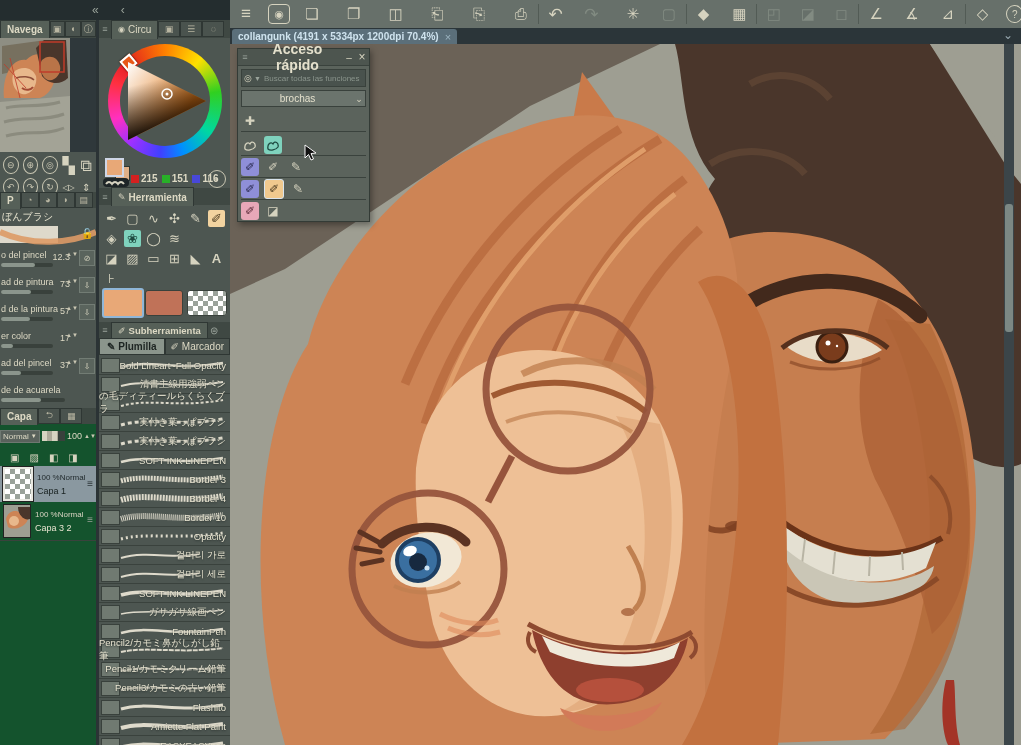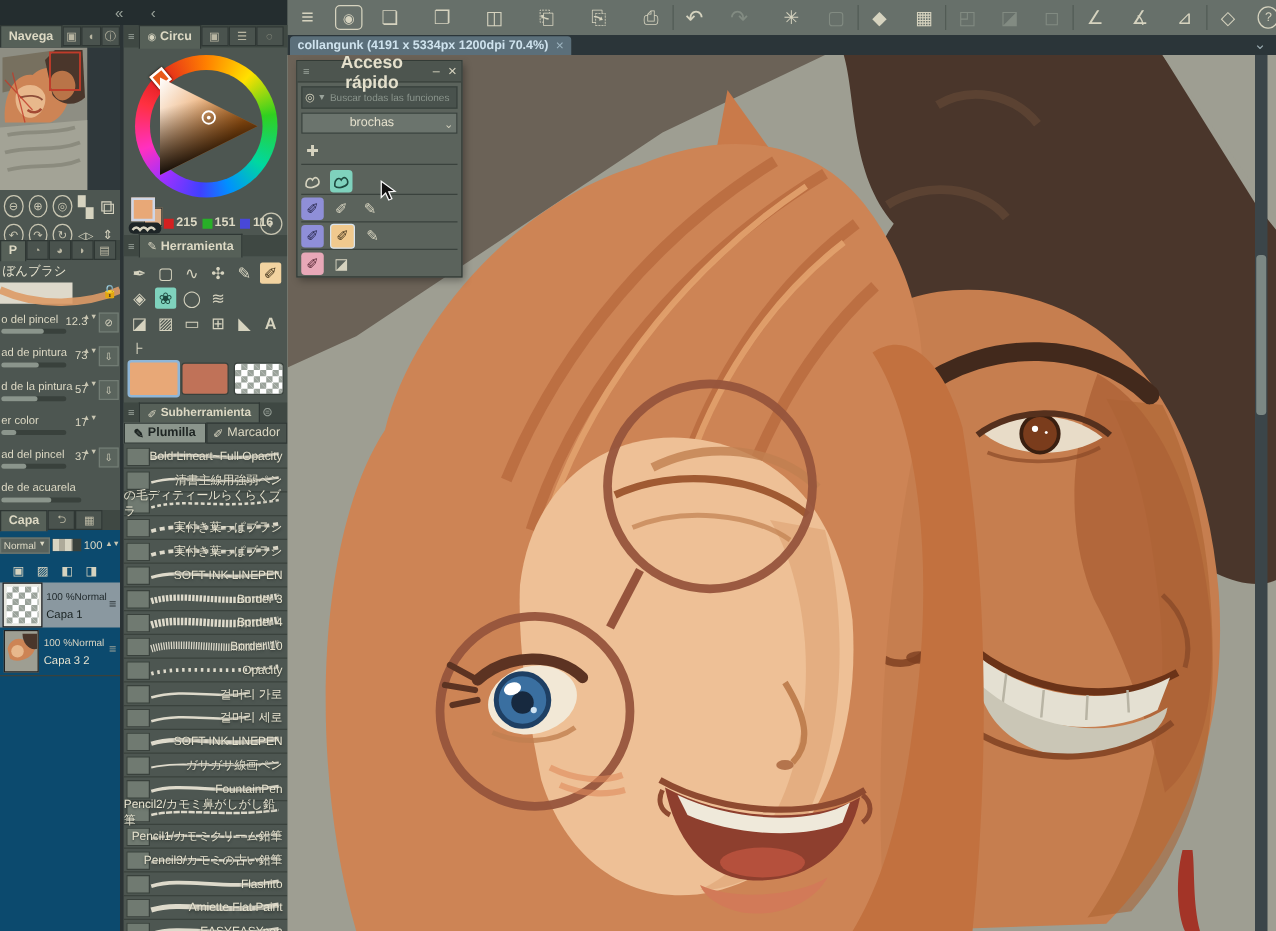--- a/index.html
+++ b/index.html
@@ -215,21 +215,21 @@
             <i style="width:40px;"></i>
           </div>
       </div>
       <div style="position:relative;height:18px;">
         <span class="ico" style="position:absolute;right:26px;top:2px;font-size:11px;">◷</span>
         <span class="ico" style="position:absolute;right:6px;top:2px;font-size:10px;">🔧</span>
       </div>
     </div>
   </div>
 
-  <div class="abs panel" style="left:0;top:408px;width:96px;height:337px;background:#0c4a6e;">
+  <div class="abs panel" style="left:0;top:408px;width:96px;height:337px;background:#14532d;">
     <div class="hdr" style="height:16px;">
       <span class="hdrtab" style="height:12px;">
         <span style="font-weight:bold;">Capa</span>
       </span>
       <span class="icontab">⮌</span>
       <span class="icontab">▦</span>
     </div>
 
     <div class="abs" style="left:0;top:18px;width:96px;height:20px;display:flex;align-items:center;gap:2px;">
       <span style="background:#59625c;border:1px solid #6e7871;font-size:8px;padding:1px 2px;display:inline-flex;align-items:center;gap:2px;">
@@ -276,21 +276,21 @@
     </div>
   </div>
 
   <div class="abs" style="left:96px;top:20px;width:3px;height:725px;background:#2b3335;"></div>
 
   <div class="abs panel" style="left:99px;top:20px;width:131px;height:168px;">
     <div class="hdr" style="height:18px;">
       <span class="ico" style="width:12px;font-size:9px;color:#9aa39b;">≡</span>
       <span class="hdrtab">
         <span class="ico" style="font-size:8px;">◉</span>
-        <span style="font-weight:bold;">Circu</span>
+        <span style="font-weight:normal;">Circu</span>
       </span>
       <span class="icontab">▣</span>
       <span class="icontab">☰</span>
       <span class="icontab">◌</span>
     </div>
 
     <div class="abs" style="left:9px;top:24px;width:114px;height:114px;border-radius:50%;
                 background:conic-gradient(from -45deg,#e02020 0deg,#ff8000 45deg,#ffe000 85deg,#30d020 125deg,#00d8a0 170deg,#0090ff 205deg,#4040ff 230deg,#a030ff 265deg,#ff30c0 295deg,#ff3040 335deg,#e02020 360deg);"></div>
     <div class="abs" style="left:21px;top:36px;width:90px;height:90px;border-radius:50%;background:#4d5651;"></div>
     <div class="abs" style="left:23px;top:36px;width:9px;height:9px;background:#e85818;border:2px solid #fff;transform:rotate(-40deg);box-shadow:0 0 2px #000;"></div>

